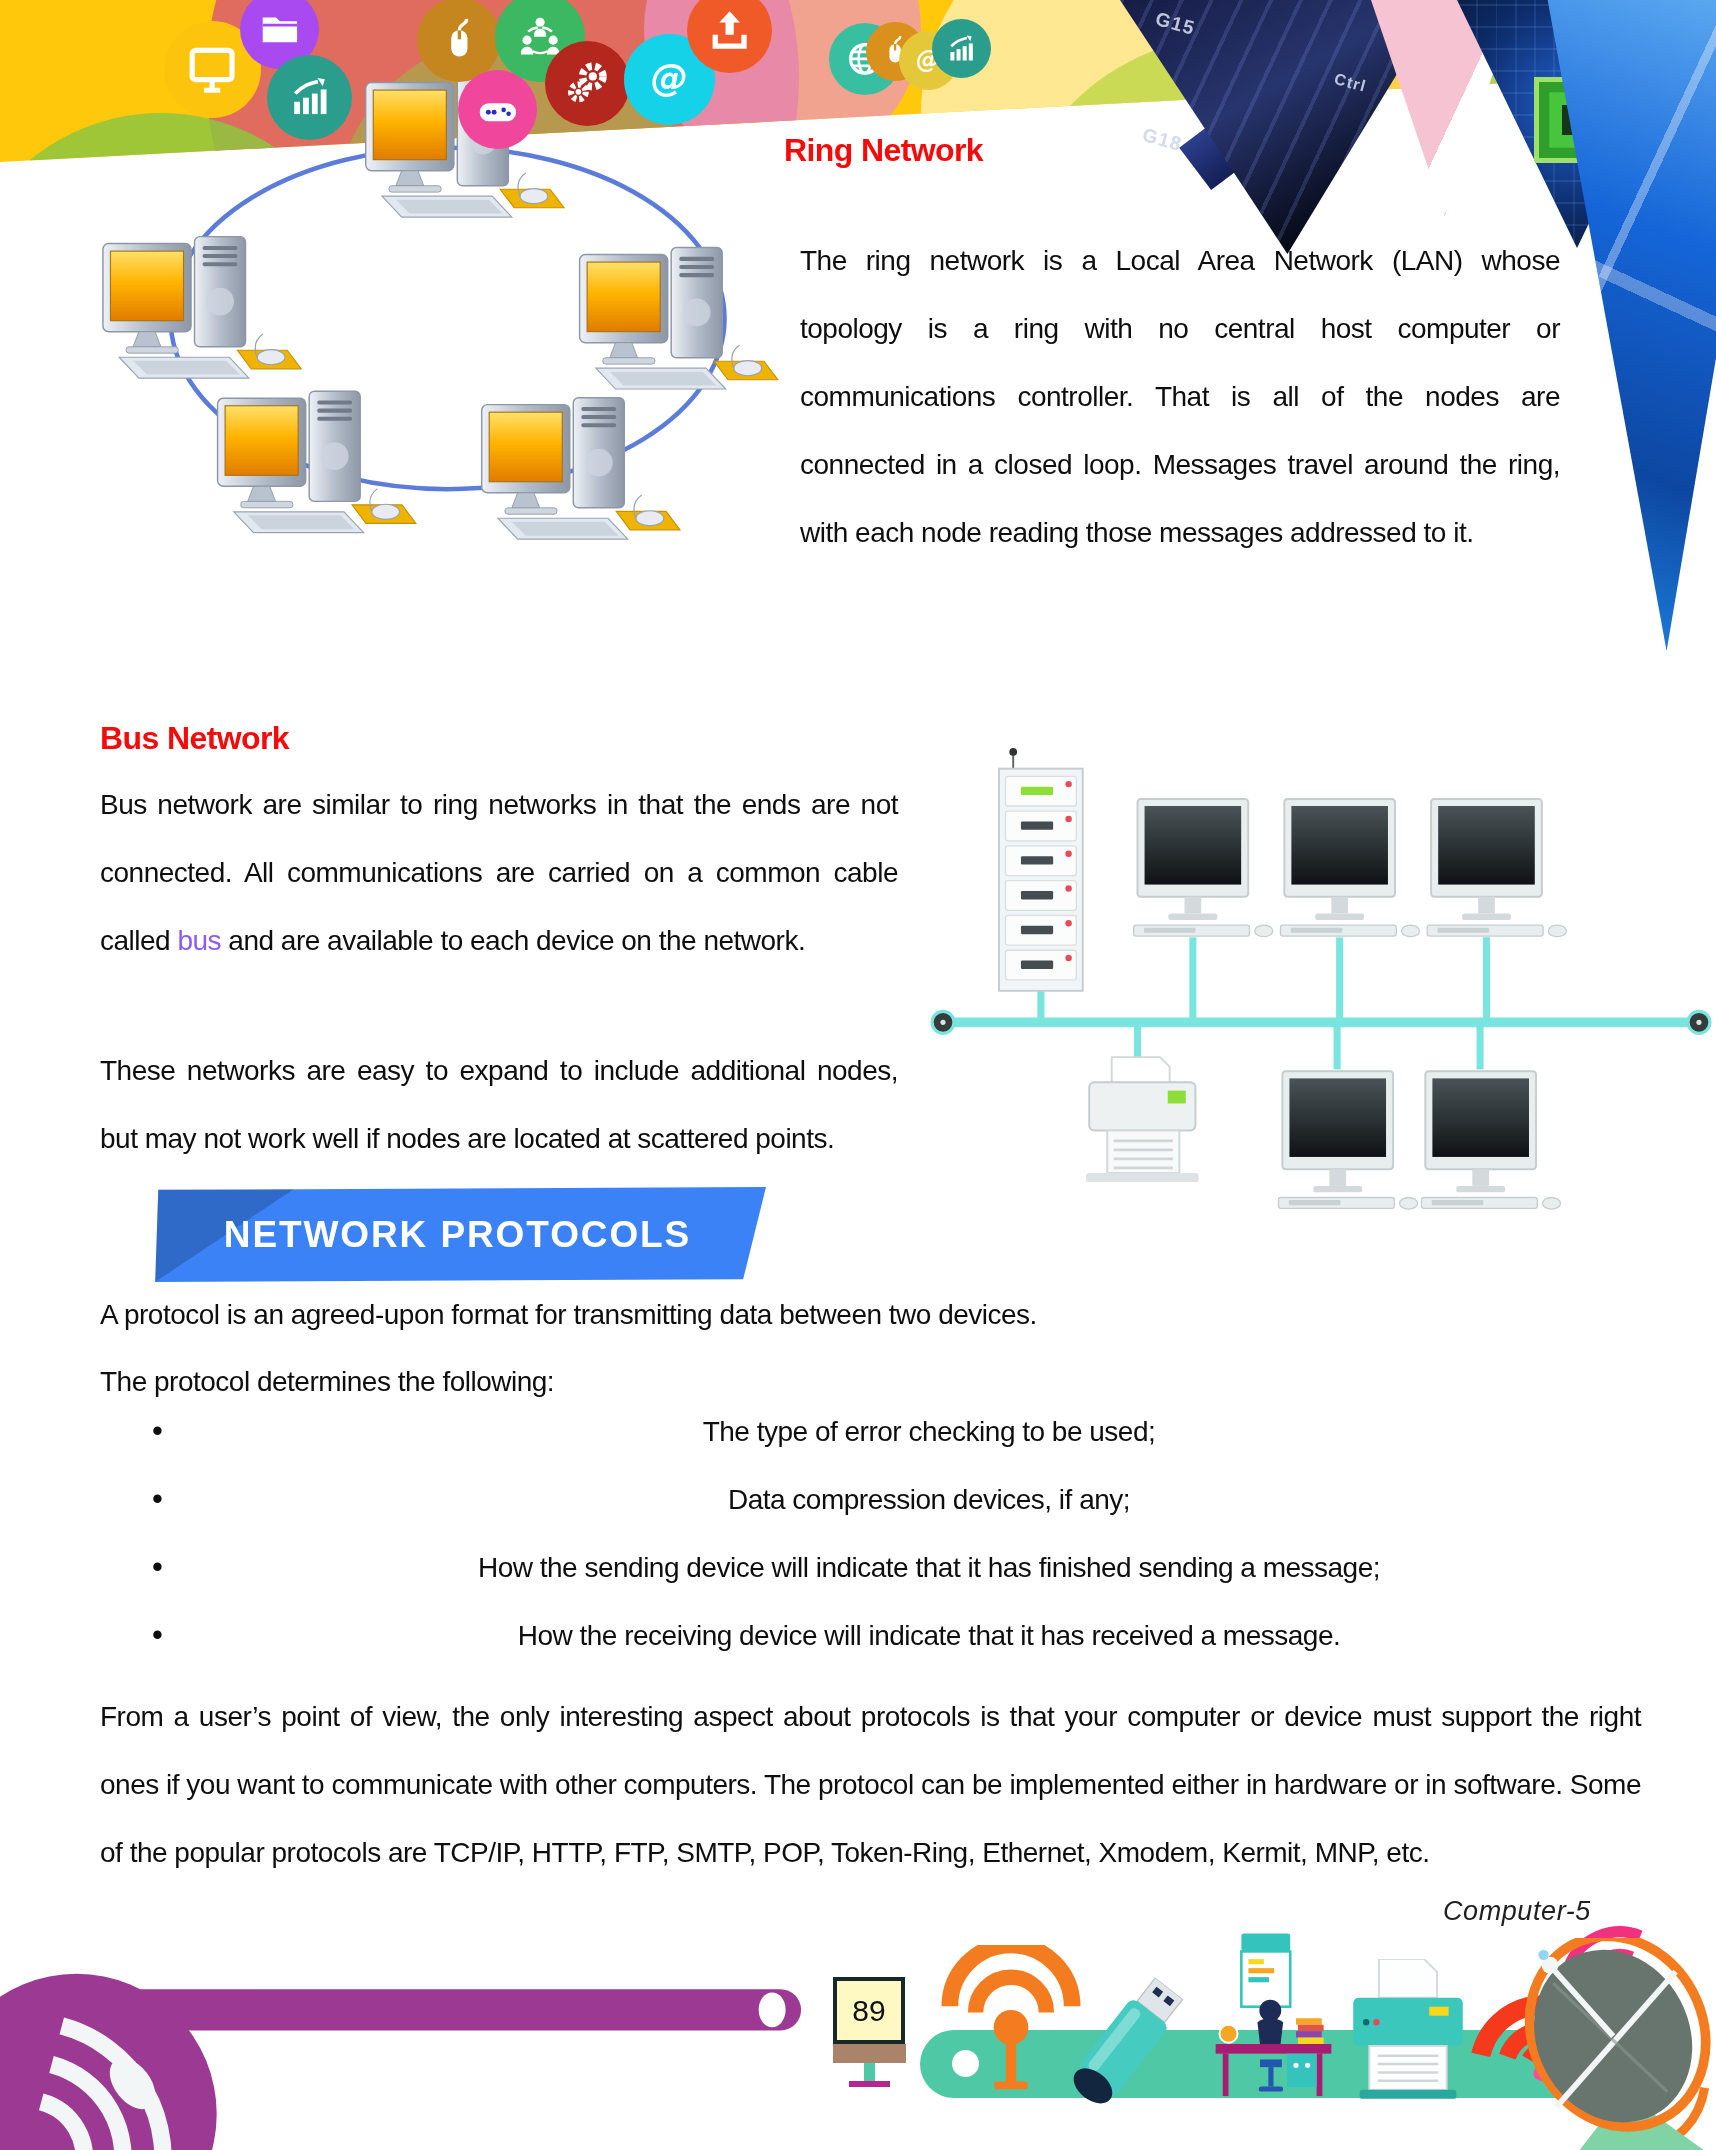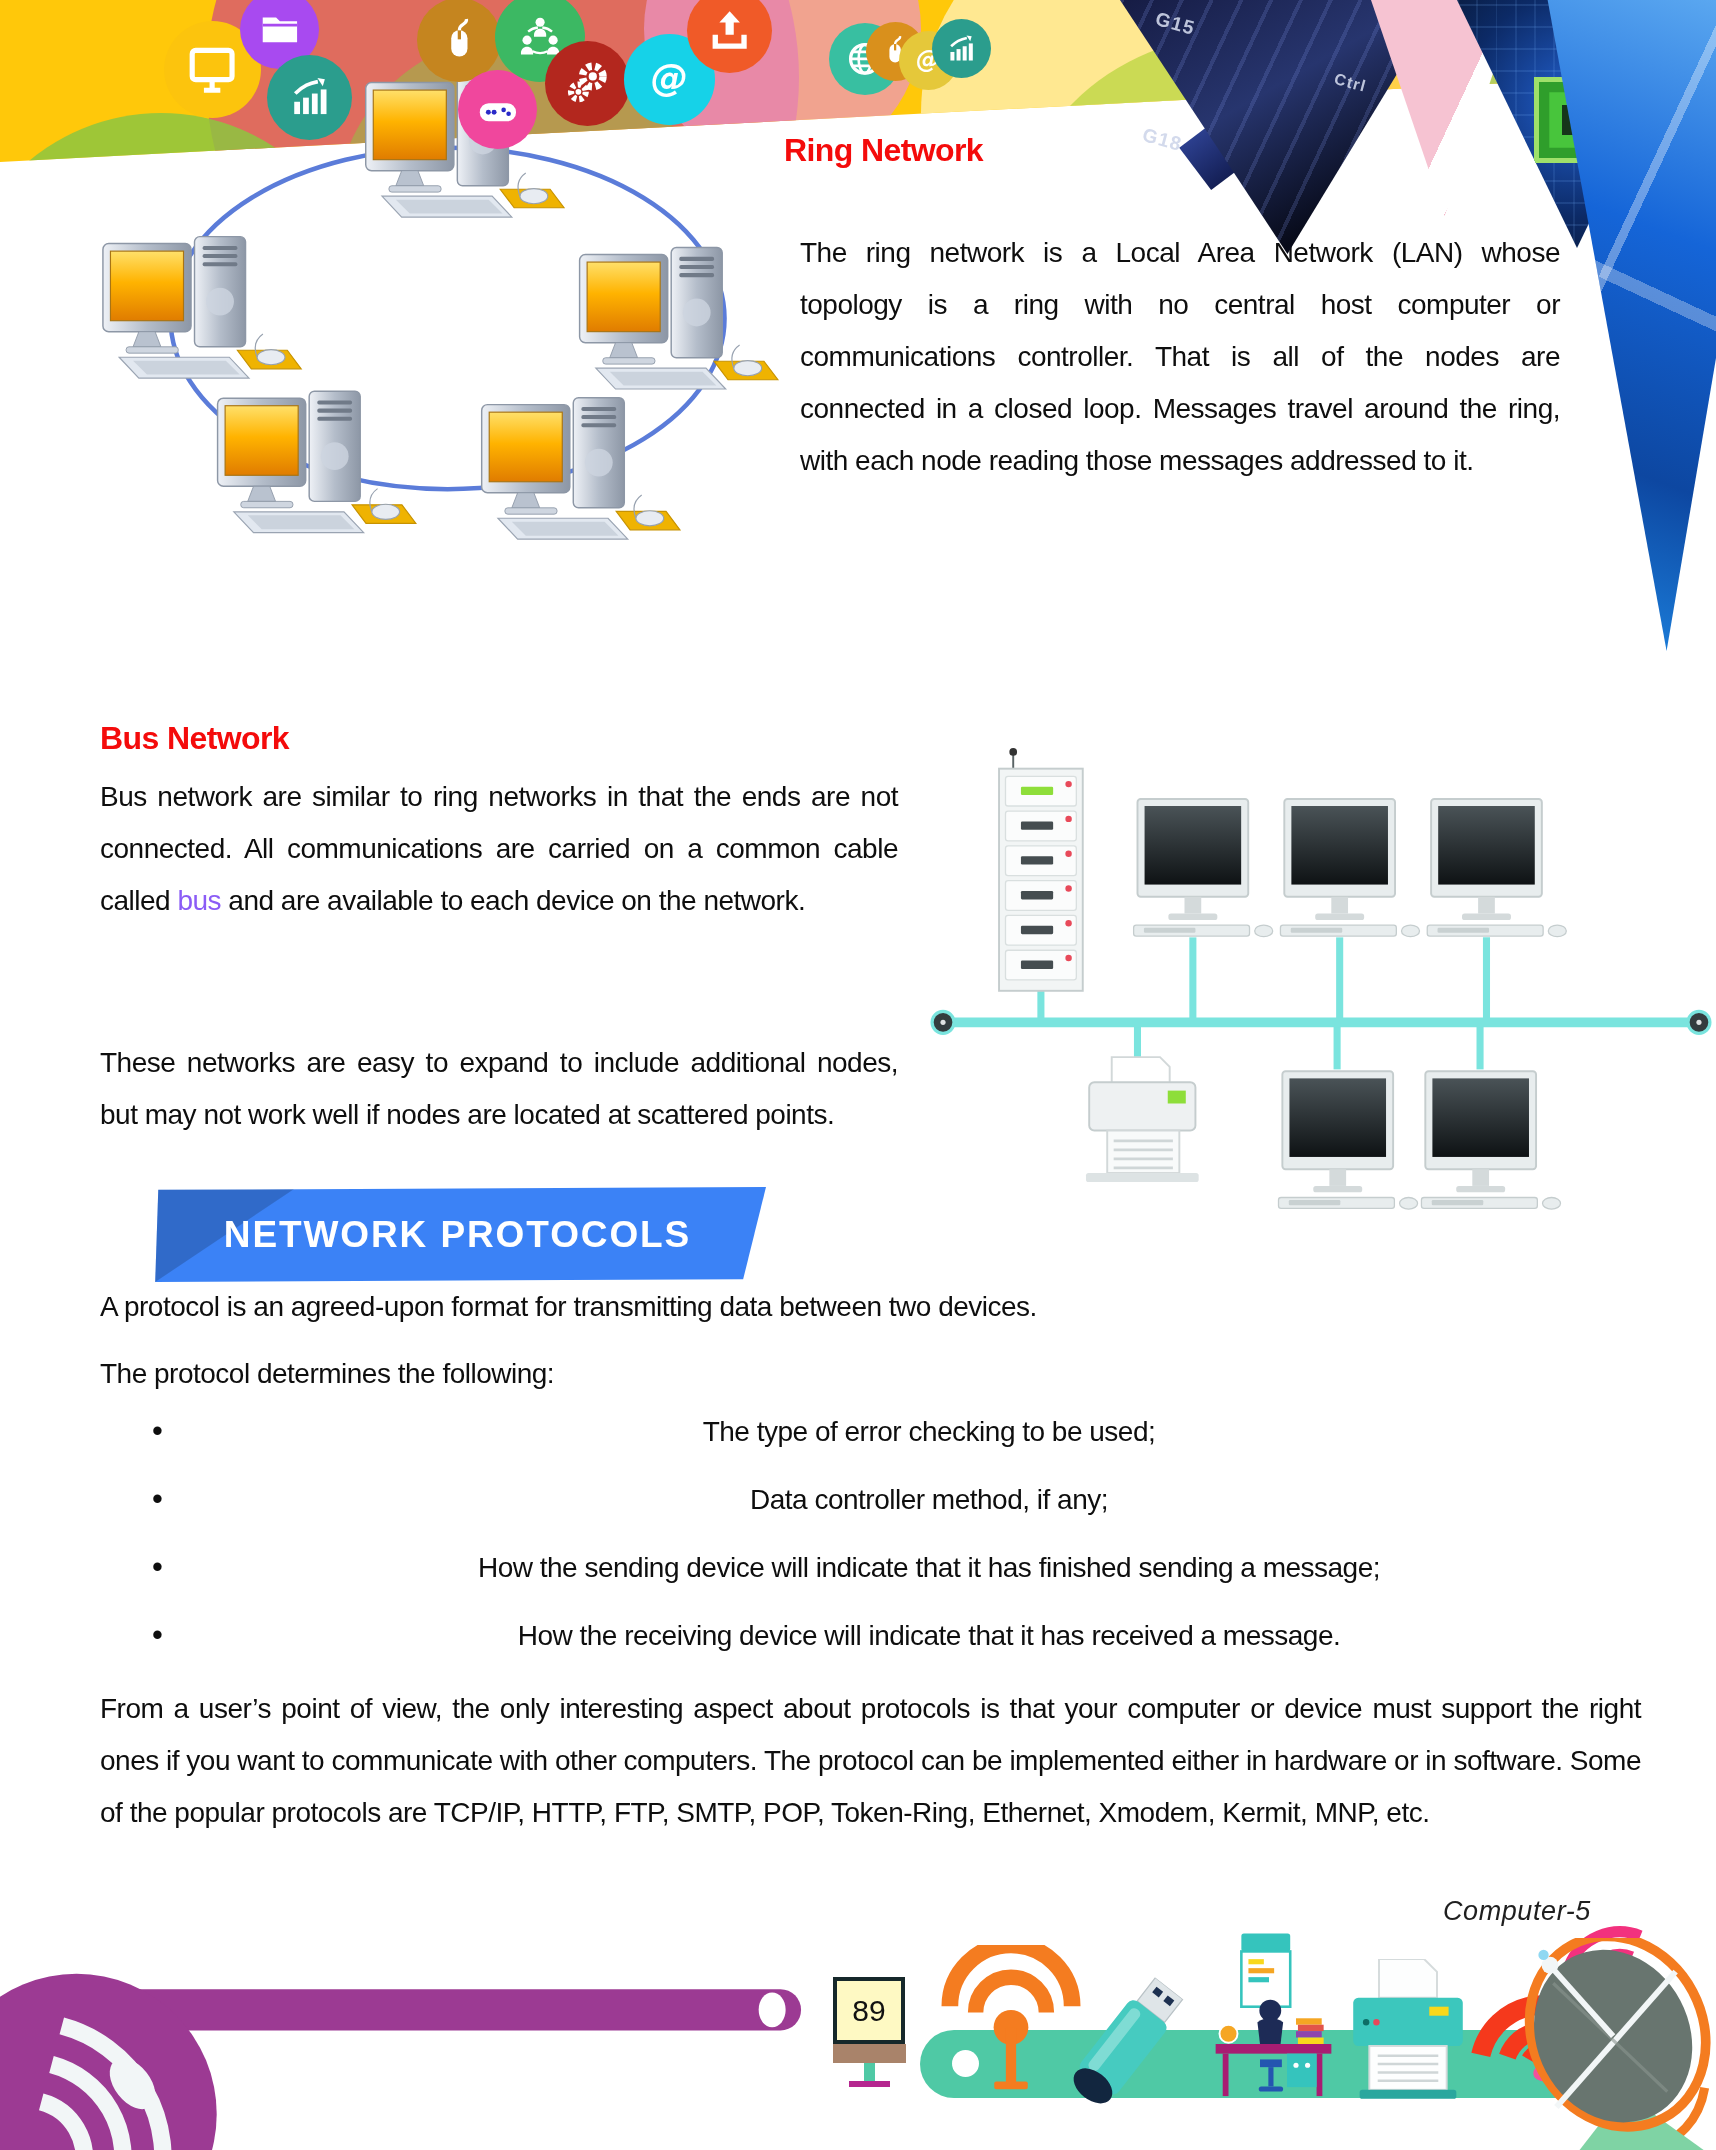--- a/index.html
+++ b/index.html
@@ -14,21 +14,21 @@
   .tri{position:absolute;top:0;z-index:4;}
   .photo-label{position:absolute;color:#cfd6ea;font-size:19.3px;font-weight:bold;z-index:6;
         transform:rotate(15deg);letter-spacing:1.3px;opacity:.9;}
   .usb-photo{position:absolute;left:1180px;top:82px;width:148px;height:84px;
         transform:rotate(-37deg);z-index:3;}
   .usb-body{position:absolute;left:0;top:15.5px;width:90px;height:53px;background:linear-gradient(#2c3f8e,#141f55);}
   .usb-conn{position:absolute;left:89px;top:20.6px;width:43px;height:41px;background:linear-gradient(#eef1f4,#b9c0c8);}
   .usb-n{position:absolute;width:9px;height:7.7px;background:#1d3050;top:9px;}
   
   .redhead{position:absolute;margin:0;color:#f40b0b;font-size:32px;font-weight:bold;letter-spacing:-0.6px;}
-  .bodytext{position:absolute;margin:0;font-size:28px;line-height:52px;letter-spacing:-0.5px;
+  .bodytext{position:absolute;margin:0;font-size:28px;line-height:68px;letter-spacing:-0.5px;
         color:#0e0e0e;text-align:justify;}
   .kw{color:#8b5cf6;}
   .proto-banner{position:absolute;left:149px;top:1187px;width:617px;height:95px;background:#3b82f6;
         clip-path:polygon(1.5% 3%,100% 0,96.3% 97%,1% 100%);display:flex;align-items:center;justify-content:center;}
   .proto-banner .fold{position:absolute;left:0;top:0;width:100%;height:100%;
         clip-path:polygon(0 0,24% 0,1% 100%,0 100%);background:rgba(0,0,0,.18);}
   .proto-banner span{position:relative;color:#fff;font-size:37px;font-weight:bold;letter-spacing:1.9px;}
   .proto-list{position:absolute;left:100px;top:1406px;width:1541px;margin:0;padding:0;list-style:none;}
   .proto-list li{position:relative;padding-left:117px;font-size:28px;line-height:52px;
         letter-spacing:-0.5px;color:#0e0e0e;margin-bottom:16px;text-align:center;}
@@ -339,21 +339,21 @@
   <div class="proto-banner">
     <div class="fold"></div>
     <span>NETWORK PROTOCOLS</span>
   </div>
 
   <p class="bodytext" style="left:100px;top:1281px;width:1541px;">A protocol is an agreed-upon format for transmitting data between two devices.</p>
   <p class="bodytext" style="left:100px;top:1348px;width:1541px;">The protocol determines the following:</p>
 
   <ul class="proto-list">
     <li>The type of error checking to be used;</li>
-    <li>Data controller method, if any;</li>
+    <li>Data compression devices, if any;</li>
     <li>How the sending device will indicate that it has finished sending a message;</li>
     <li>How the receiving device will indicate that it has received a message.</li>
   </ul>
 
   <p class="bodytext" style="left:100px;top:1683px;width:1541px;">From a user’s point of view, the only interesting aspect about protocols is that your computer or device must support the right ones if you want to communicate with other computers. The protocol can be implemented either in hardware or in software. Some of the popular protocols are TCP/IP, HTTP, FTP, SMTP, POP, Token-Ring, Ethernet, Xmodem, Kermit, MNP, etc.</p>
 
   <span class="computer5">Computer-5</span>
 
   <svg class="abs" style="left:0;top:1952px;z-index:1;" width="850" height="198" viewBox="0 0 1320 308">
     <rect x="55" y="58" width="1190" height="64" rx="32" fill="#9c3a93"></rect>

